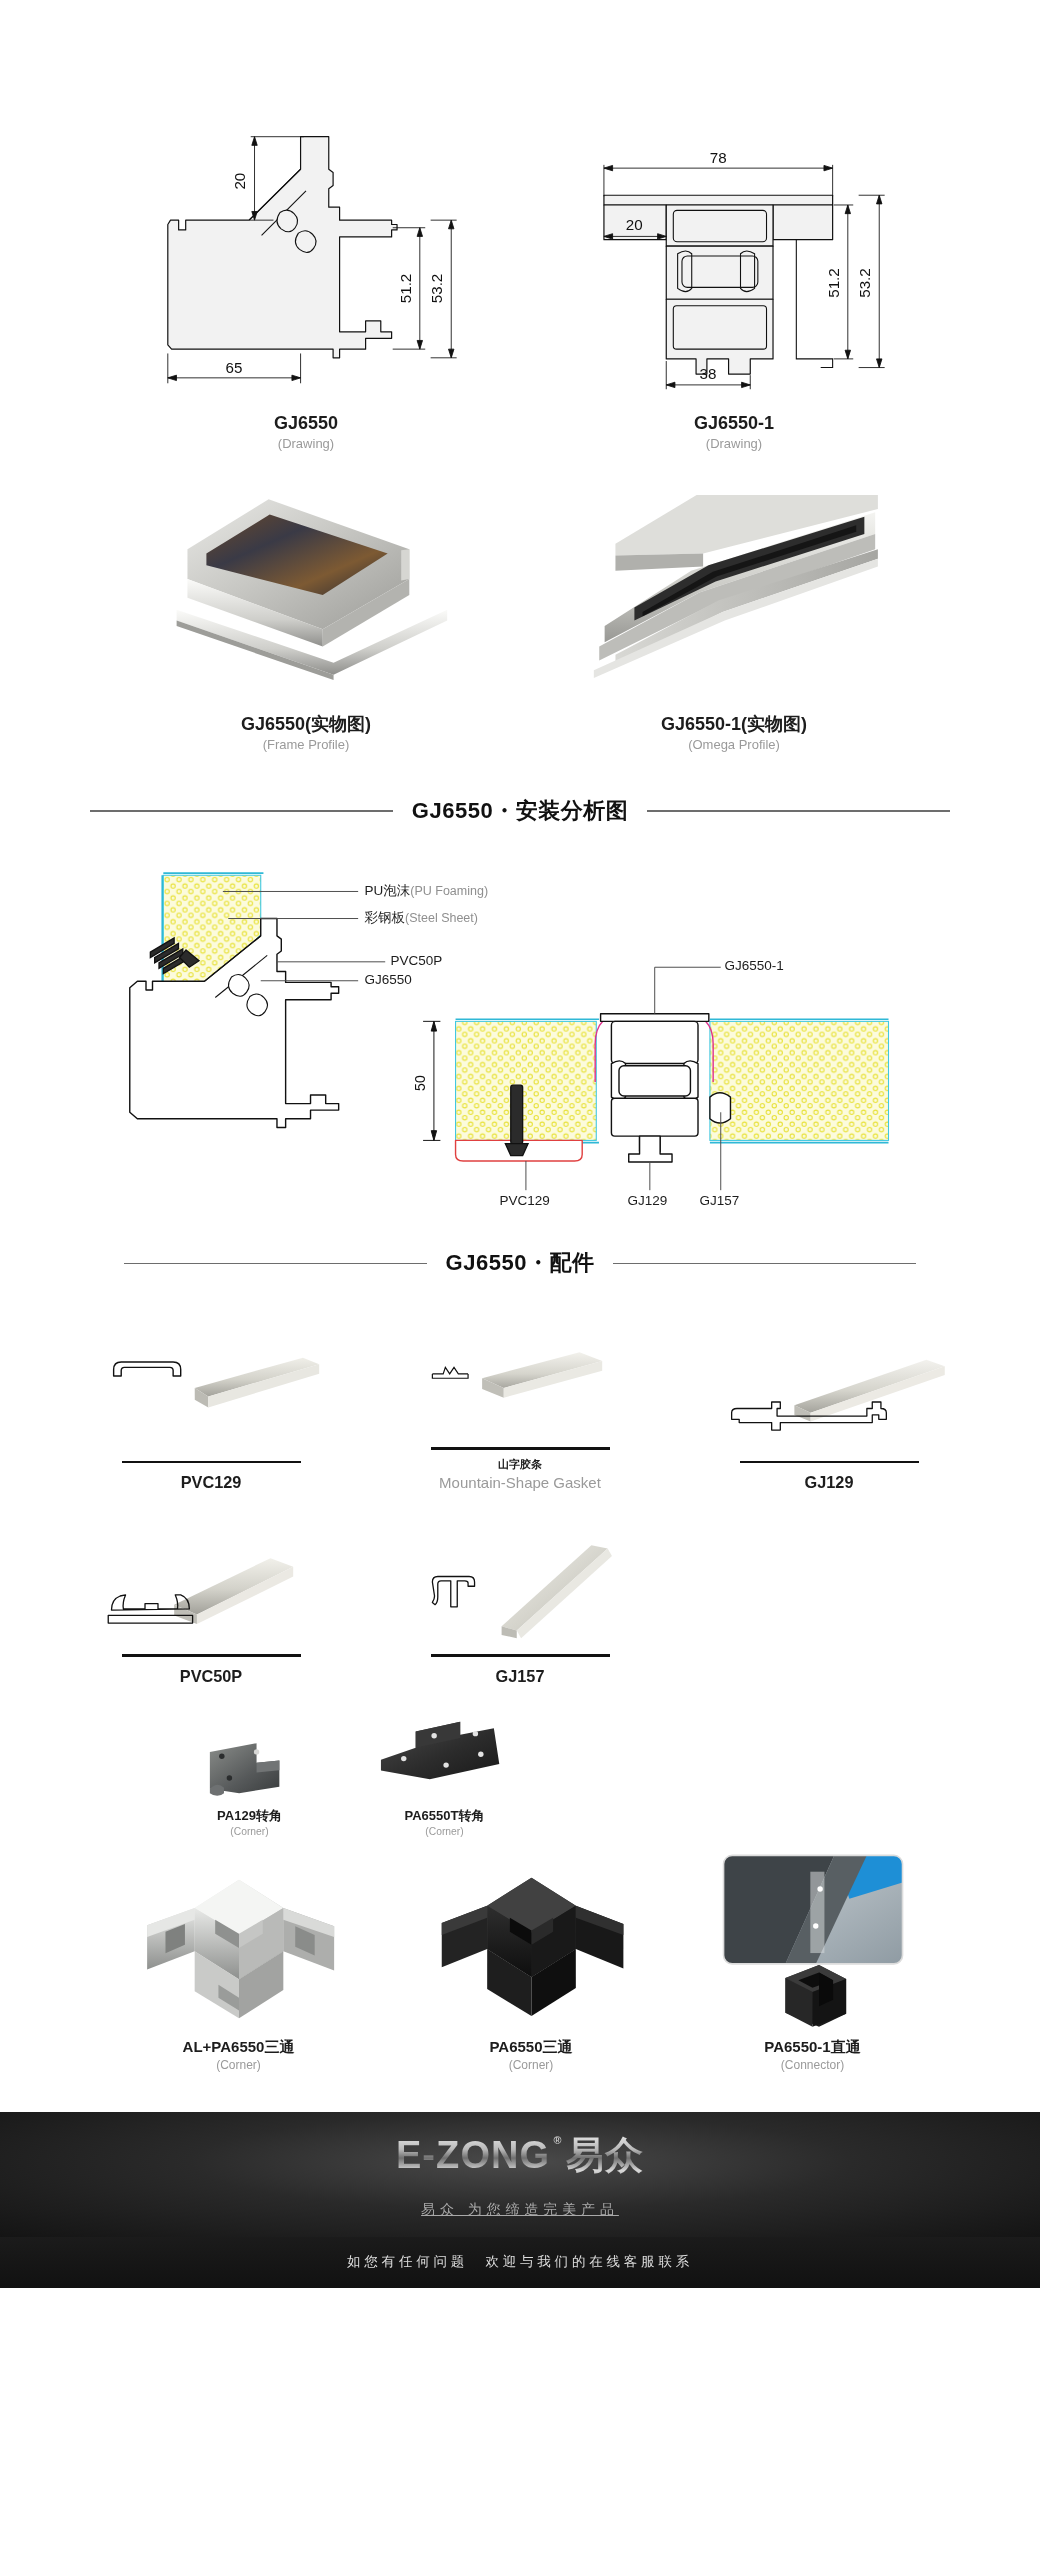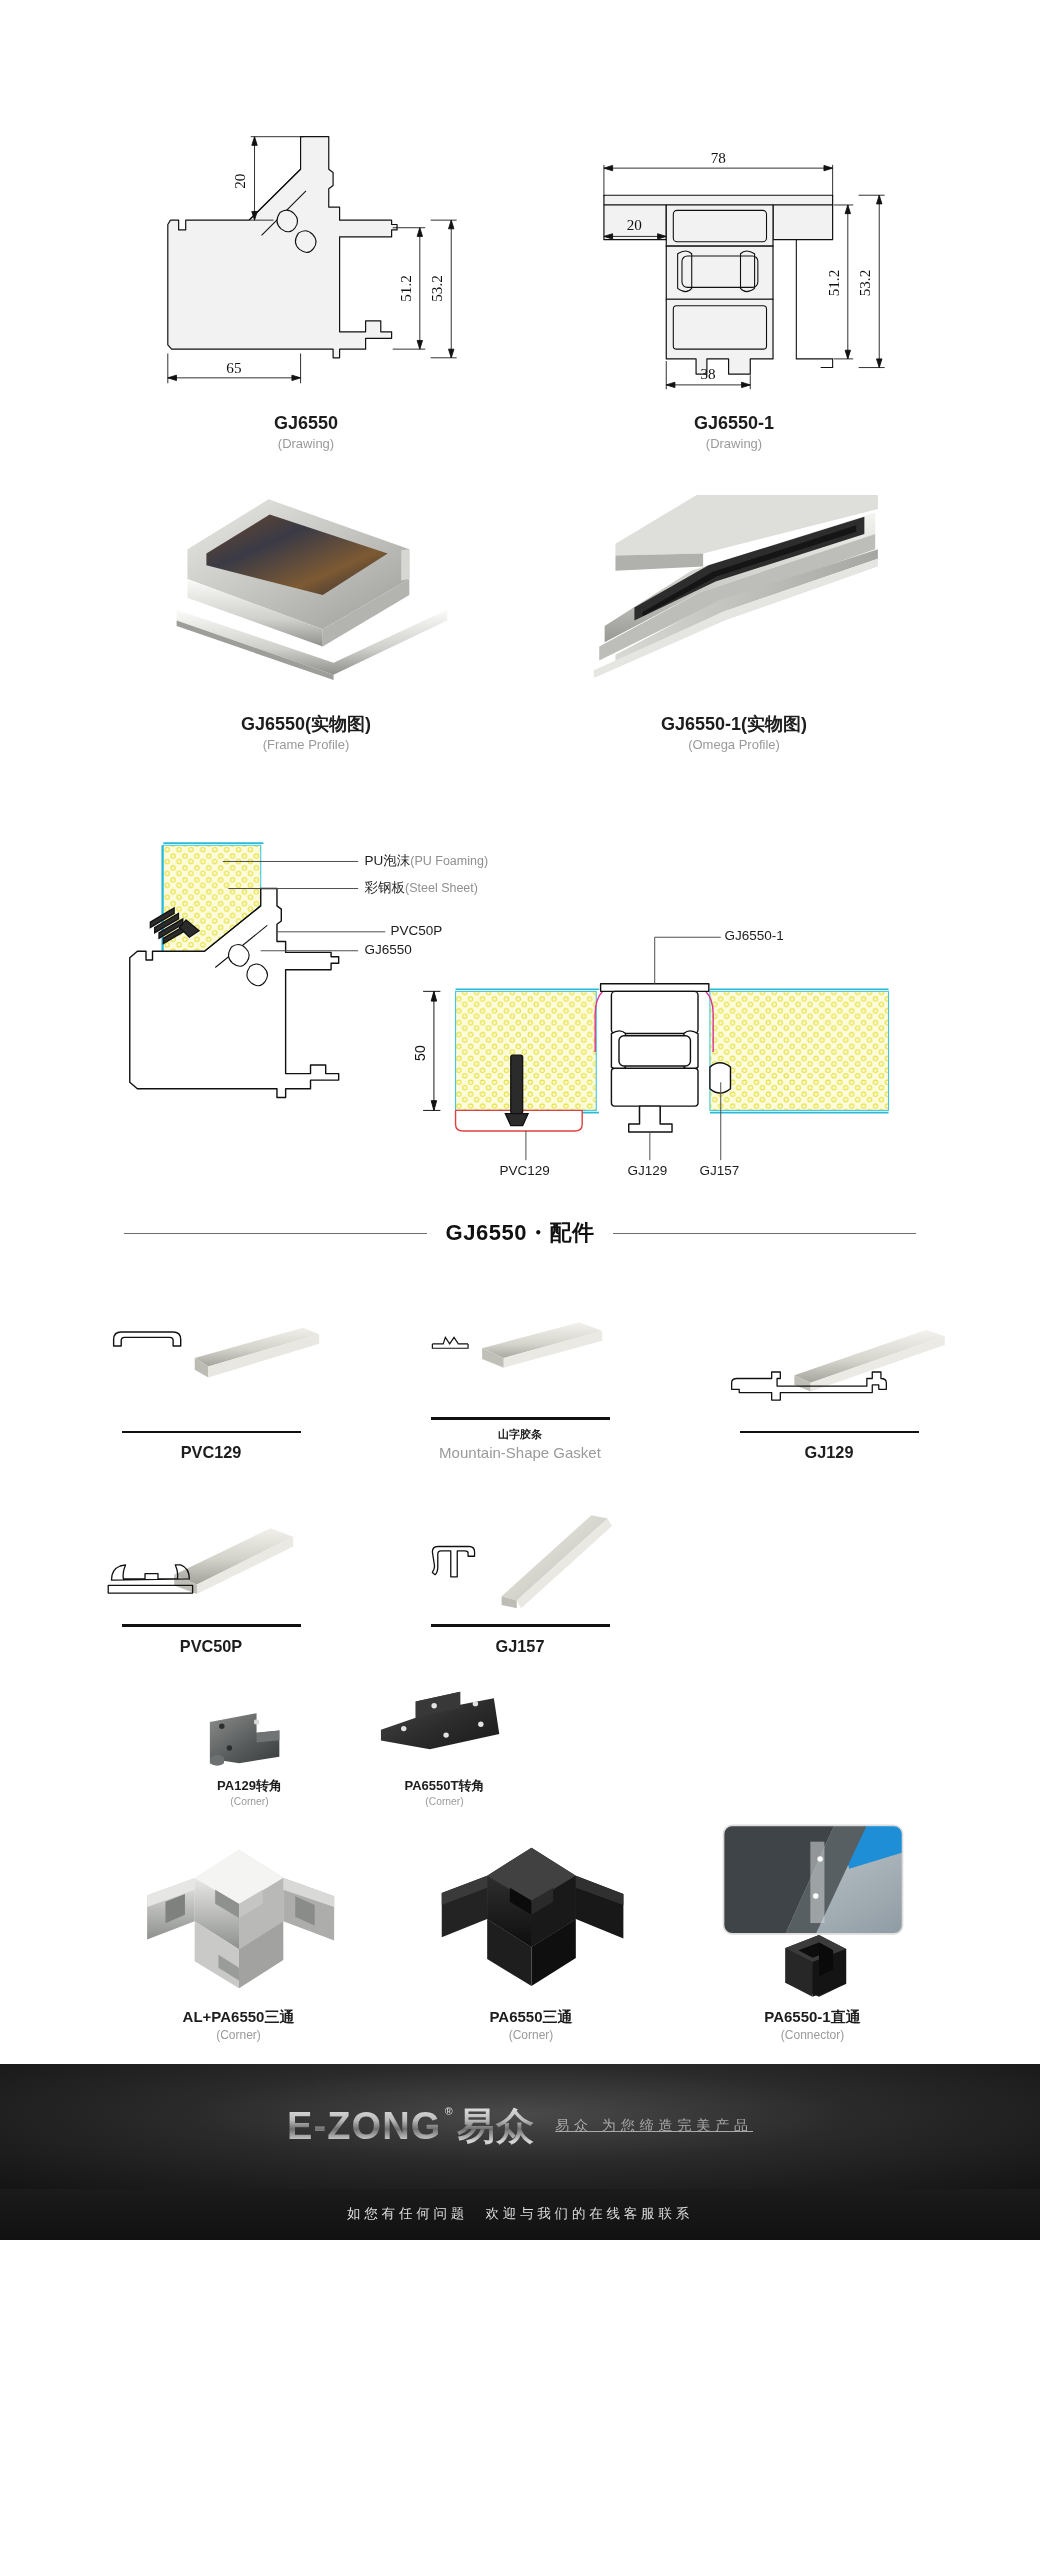--- a/index.html
+++ b/index.html
@@ -51,21 +51,21 @@
   }
 
   
   .drawings {
     display: flex;
     justify-content: center;
     gap: 81px;
     margin-top: 34px;
   }
   .drawing-col { width: 347px; display: flex; flex-direction: column; align-items: center; }
-  .drawing-box { height: 303px; display: flex; align-items: flex-end; justify-content: center; font-family: Liberation Serif, serif; }
+  .drawing-box { height: 303px; display: flex; align-items: flex-end; justify-content: center; }
   .drawing-cap { margin-top: 14px; }
 
   
   .photos {
     display: flex;
     justify-content: center;
     gap: 81px;
     margin-top: 25px;
   }
   .photo-col { width: 347px; display: flex; flex-direction: column; align-items: center; }
@@ -94,25 +94,25 @@
     justify-content: center;
     align-items: flex-end;
   }
   .acc-cell { display: flex; flex-direction: column; align-items: center; }
   .acc-art { display: flex; align-items: flex-end; justify-content: center; }
   .acc-underline { height: 2.7px; background: #111; margin-top: 5.4px; }
   .acc-label { margin-top: 7.6px; }
 
   
   .footer-logo-band {
-    margin-top: 20px;
+    margin-top: 38px;
     height: 125px;
     background: radial-gradient(ellipse at 50% 40%, #4a4a4a 0%, #2a2a2a 45%, #141414 100%);
     display: flex;
-    flex-direction: row;
+    flex-direction: column;
     align-items: center;
     justify-content: center;
     gap: 20px;
   }
   .logo-text {
     font-size: 38px;
     font-weight: 700;
     letter-spacing: 1.1px;
     background: linear-gradient(180deg,#f2f2f2 0%,#b9b9b9 38%,#6f6f6f 55%,#d8d8d8 80%,#8a8a8a 100%);
     -webkit-background-clip: text;
@@ -351,20 +351,25 @@
         </svg>
       </div>
       <div class="photo-cap">
         <div class="cap-cn">GJ6550-1(实物图)</div>
         <div class="cap-en">(Omega Profile)</div>
       </div>
     </div>
   </div>
 
   <div style="height:42px"></div>
+  <div class="section-head">
+    <div class="rule left"></div>
+    <div class="title">GJ6550・安装分析图</div>
+    <div class="rule right"></div>
+  </div>
 
   <div class="install-wrap">
     <div class="install-inner">
       <svg width="845" height="368" viewBox="0 0 1560 680">
         <defs>
           <pattern id="foam" width="22" height="22" patternUnits="userSpaceOnUse">
             <rect width="22" height="22" fill="#fcfbdc"></rect>
             <circle cx="6" cy="6" r="4" fill="none" stroke="#e8e23a" stroke-width="2"></circle>
             <circle cx="17" cy="16" r="4" fill="none" stroke="#e8e23a" stroke-width="2"></circle>
           </pattern>

